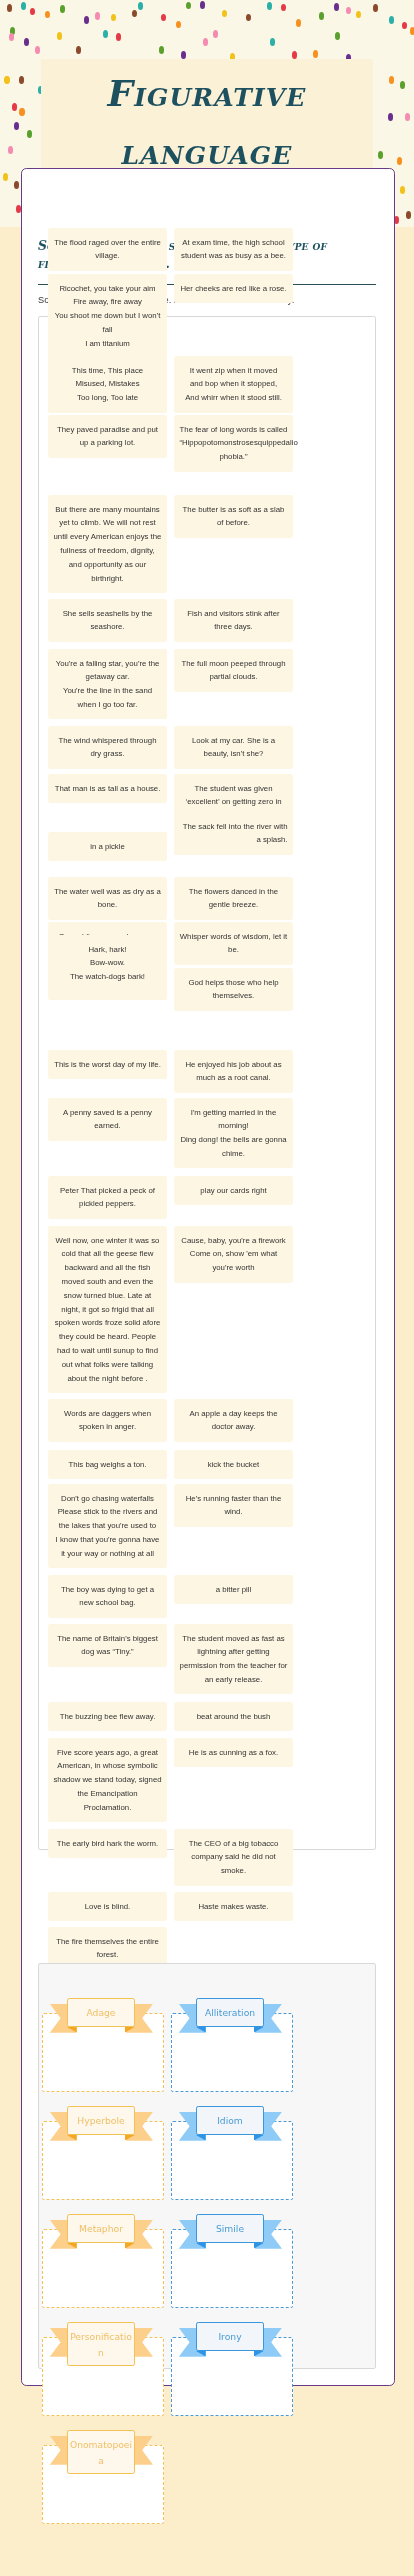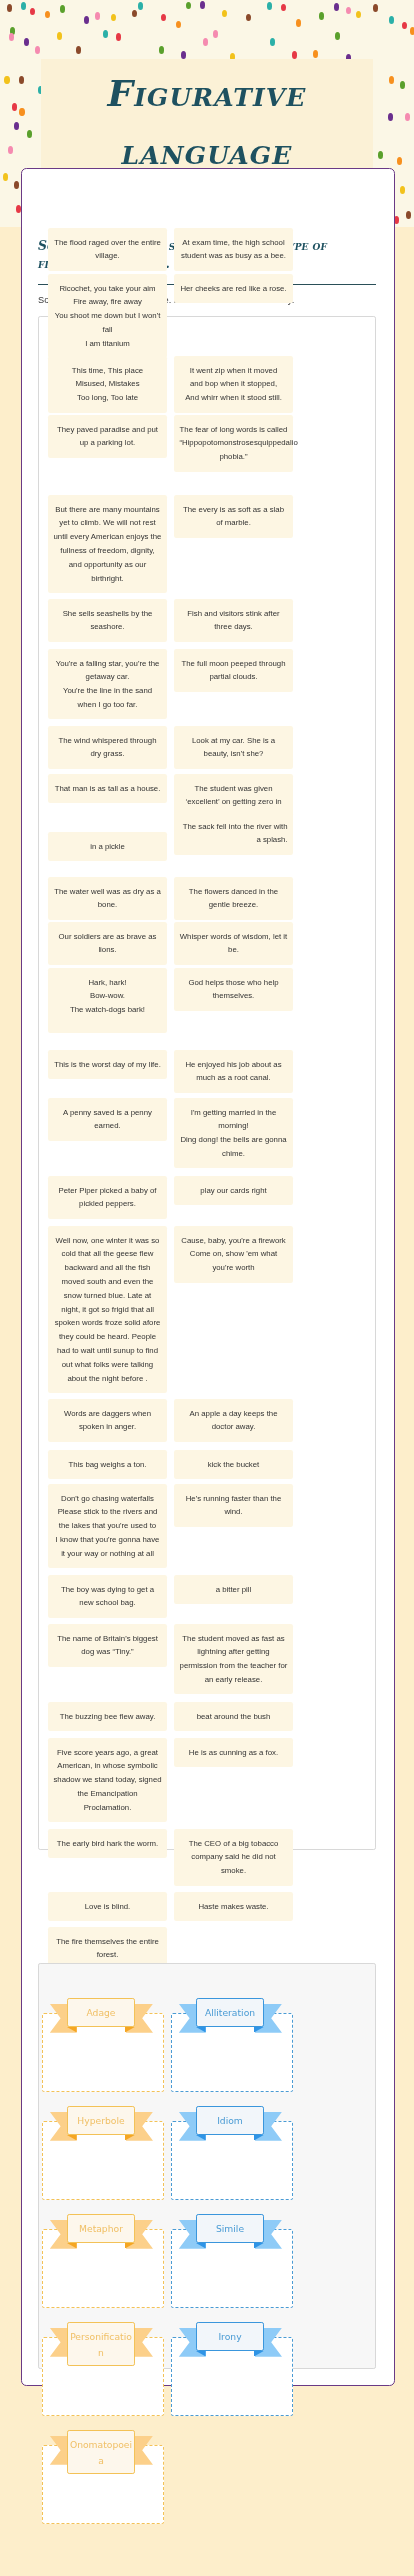--- a/index.html
+++ b/index.html
@@ -195,46 +195,46 @@
     <div class="card" style="left: 174px; top: 274px; min-height: 27px;">Her cheeks are red like a rose.</div>
     <div class="card" style="left: 48px; top: 356px; min-height: 53px;">This time, This place
 Misused, Mistakes
 Too long, Too late</div>
     <div class="card" style="left: 174px; top: 356px; min-height: 53px;">It went zip when it moved
 and bop when it stopped,
 And whirr when it stood still.</div>
     <div class="card" style="left: 48px; top: 415px; min-height: 39px; text-align: center;">They paved paradise and put up a parking lot.</div>
     <div class="card" style="left: 174px; top: 415px; min-height: 52px;">The fear of long words is called “Hippopotomonstrosesquippedalio phobia.”</div>
     <div class="card" style="left: 48px; top: 495px; min-height: 91px;">But there are many mountains yet to climb. We will not rest until every American enjoys the fullness of freedom, dignity, and opportunity as our birthright.</div>
-    <div class="card" style="left: 174px; top: 495px; min-height: 39px;">The every is as soft as a slab of marble.</div>
+    <div class="card" style="left: 174px; top: 495px; min-height: 39px;">The butter is as soft as a slab of before.</div>
     <div class="card" style="left: 48px; top: 599px; min-height: 39px;">She sells seashells by the seashore.</div>
     <div class="card" style="left: 174px; top: 599px; min-height: 39px;">Fish and visitors stink after three days.</div>
     <div class="card" style="left: 48px; top: 649px; min-height: 65px;">You're a falling star, you're the getaway car.
 You're the line in the sand when I go too far.</div>
     <div class="card" style="left: 174px; top: 649px; min-height: 39px;">The full moon peeped through partial clouds.</div>
     <div class="card" style="left: 48px; top: 726px; min-height: 39px;">The wind whispered through dry grass.</div>
     <div class="card" style="left: 174px; top: 726px; min-height: 39px;">Look at my car. She is a beauty, isn't she?</div>
     <div class="card" style="left: 48px; top: 774px; min-height: 27px;">That man is as tall as a house.</div>
     <div class="card" style="left: 174px; top: 774px; min-height: 52px;">The student was given ‘excellent’ on getting zero in the exam.</div>
     <div class="card" style="left: 48px; top: 832px; min-height: 27px;">in a pickle</div>
     <div class="card" style="left: 174px; top: 812px; min-height: 39px; text-align: right;">The sack fell into the river with a splash.</div>
     <div class="card" style="left: 48px; top: 877px; min-height: 39px;">The water well was as dry as a bone.</div>
     <div class="card" style="left: 174px; top: 877px; min-height: 39px;">The flowers danced in the gentle breeze.</div>
     <div class="card" style="left: 48px; top: 922px; min-height: 39px;">Our soldiers are as brave as lions.</div>
     <div class="card" style="left: 174px; top: 922px; min-height: 39px;">Whisper words of wisdom, let it be.</div>
-    <div class="card" style="left: 48px; top: 968px; min-height: 65px;">Hark, hark!
+    <div class="card" style="left: 48px; top: 935px; min-height: 65px;">Hark, hark!
 Bow-wow.
 The watch-dogs bark!</div>
     <div class="card" style="left: 174px; top: 968px; min-height: 39px;">God helps those who help themselves.</div>
     <div class="card" style="left: 48px; top: 1050px; min-height: 27px;">This is the worst day of my life.</div>
     <div class="card" style="left: 174px; top: 1050px; min-height: 39px;">He enjoyed his job about as much as a root canal.</div>
     <div class="card" style="left: 48px; top: 1098px; min-height: 39px;">A penny saved is a penny earned.</div>
     <div class="card" style="left: 174px; top: 1098px; min-height: 65px; text-align: center;">I'm getting married in the morning!
 Ding dong! the bells are gonna chime.</div>
-    <div class="card" style="left: 48px; top: 1176px; min-height: 39px;">Peter Piper picked a baby of pickled peppers.</div>
+    <div class="card" style="left: 48px; top: 1176px; min-height: 39px;">Peter That picked a peck of pickled peppers.</div>
     <div class="card" style="left: 174px; top: 1176px; min-height: 27px;">play our cards right</div>
     <div class="card" style="left: 48px; top: 1226px; min-height: 167px;">Well now, one winter it was so cold that all the geese flew backward and all the fish moved south and even the snow turned blue. Late at night, it got so frigid that all spoken words froze solid afore they could be heard. People had to wait until sunup to find out what folks were talking about the night before .</div>
     <div class="card" style="left: 174px; top: 1226px; min-height: 52px;">Cause, baby, you're a firework
 Come on, show 'em what you're worth</div>
     <div class="card" style="left: 48px; top: 1399px; min-height: 39px;">Words are daggers when spoken in anger.</div>
     <div class="card" style="left: 174px; top: 1399px; min-height: 39px;">An apple a day keeps the doctor away.</div>
     <div class="card" style="left: 48px; top: 1450px; min-height: 27px;">This bag weighs a ton.</div>
     <div class="card" style="left: 174px; top: 1450px; min-height: 27px;">kick the bucket</div>
     <div class="card" style="left: 48px; top: 1484px; min-height: 78px;">Don't go chasing waterfalls
 Please stick to the rivers and the lakes that you're used to

